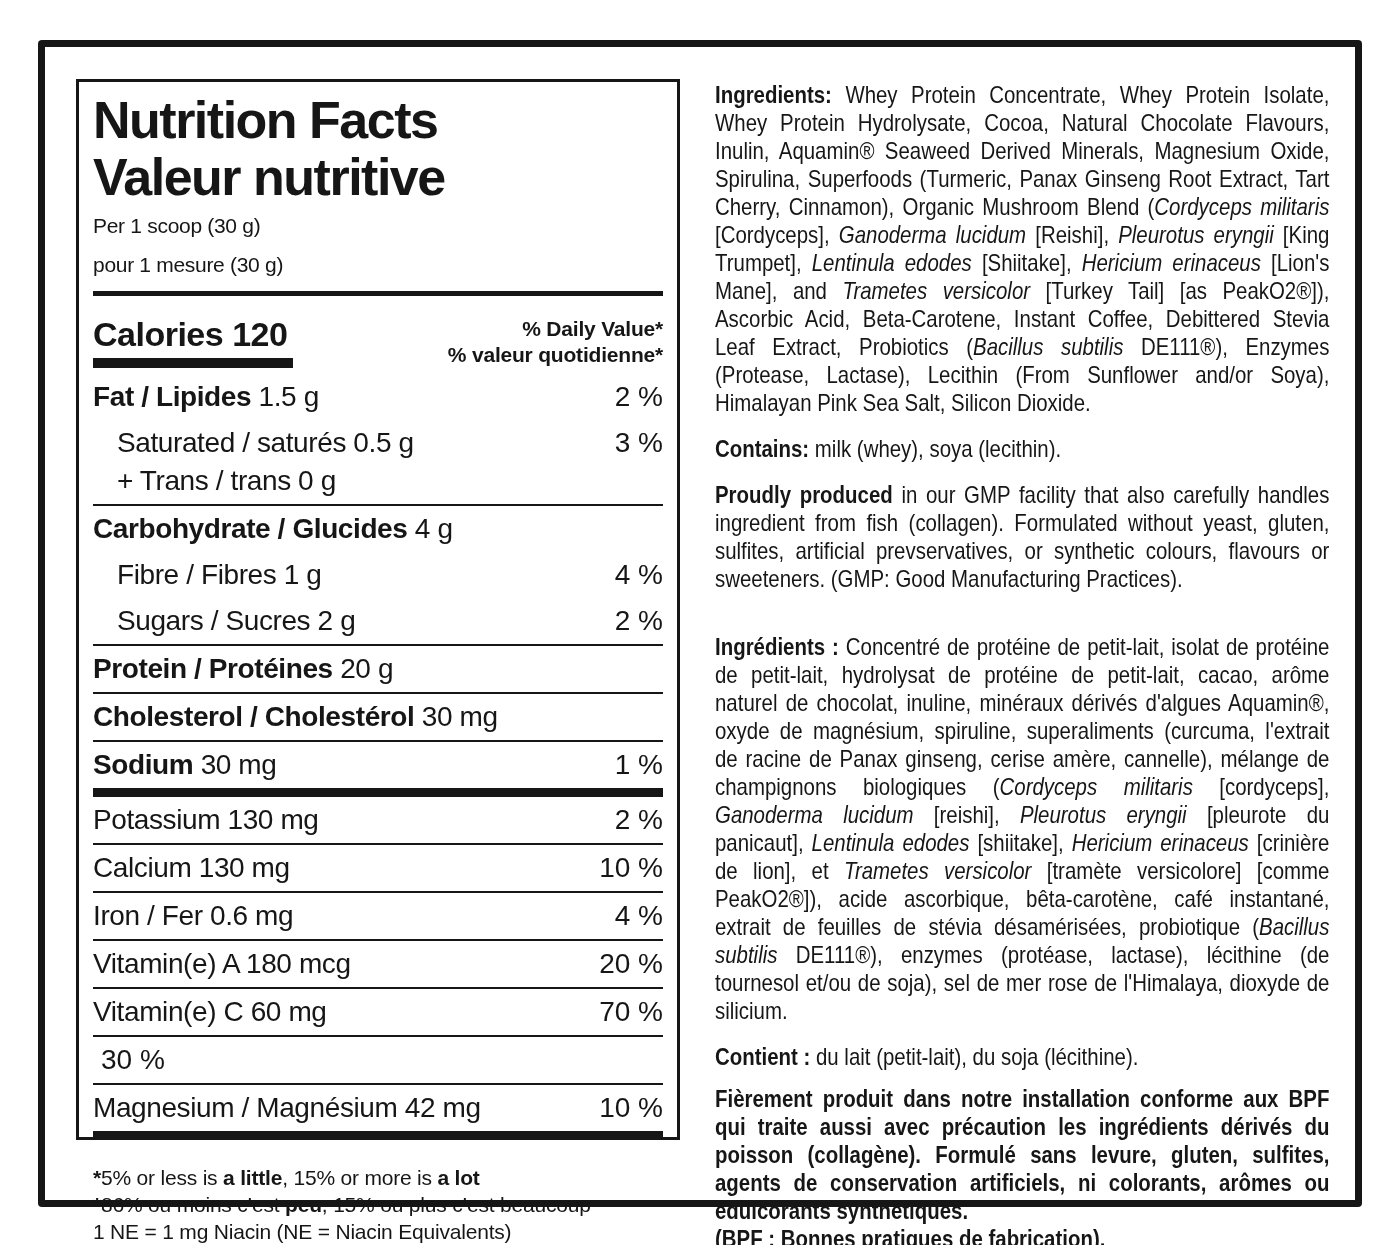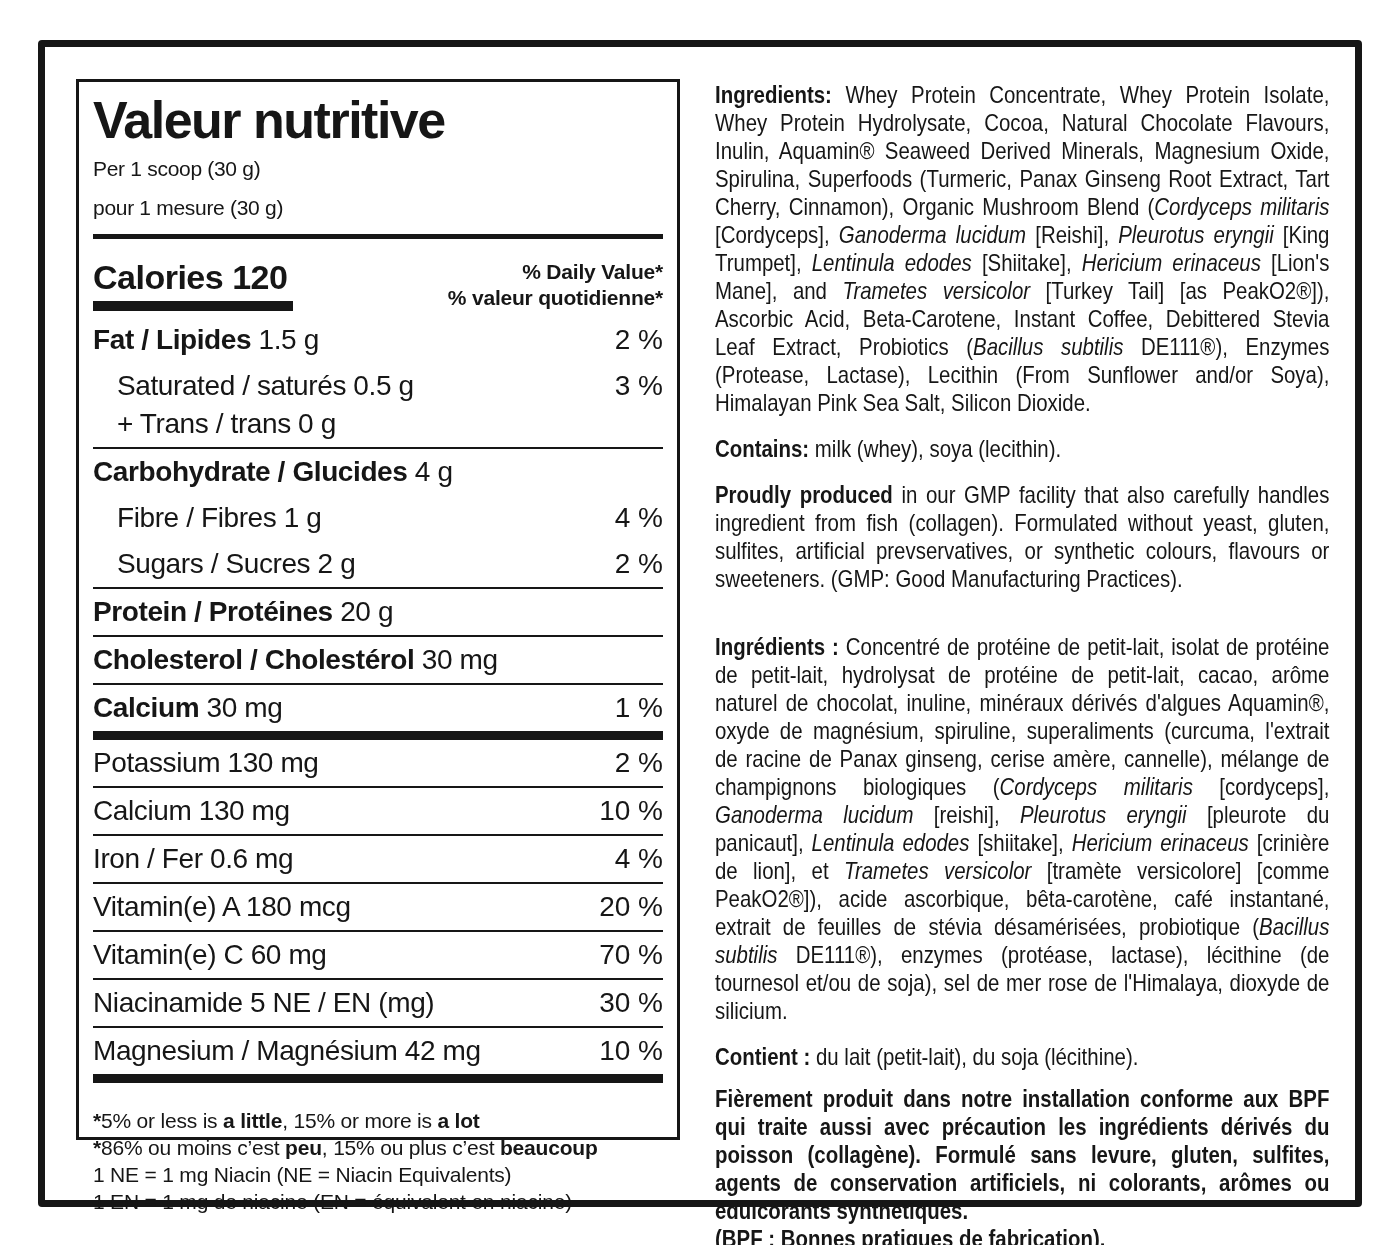--- a/index.html
+++ b/index.html
@@ -48,20 +48,21 @@
   }
   .para.nojust{text-align:left;}
   .para.allbold{font-weight:bold;} 
 </style>
 </head>
 <body>
 
 <div class="frame">
 
   <div class="nft">
+    <div class="nft-title">Nutrition Facts</div>
     <div class="nft-title">Valeur nutritive</div>
     <div class="nft-serving">Per 1 scoop (30 g)</div>
     <div class="nft-serving">pour 1 mesure (30 g)</div>
     <div class="rule-heavy"></div>
     <div class="cal-row">
       <div class="cal-left">
         <span>Calories</span>&nbsp;<span>120</span>
         <div class="cal-bar"></div>
       </div>
       <div class="dv-head">
@@ -112,21 +113,21 @@
         <div class="sep-thin"></div>
         <div class="nrow">
           <div class="nlabel">
             <div><span style="font-weight: bold;">Cholesterol / Cholestérol</span><span> 30 mg</span></div>
           </div>
           <div class="npct"></div>
         </div>
         <div class="sep-thin"></div>
         <div class="nrow">
           <div class="nlabel">
-            <div><span style="font-weight: bold;">Calcium</span><span> 30 mg</span></div>
+            <div><span style="font-weight: bold;">Sodium</span><span> 30 mg</span></div>
           </div>
           <div class="npct">1 %</div>
         </div>
         <div class="sep-thick"></div>
         <div class="nrow">
           <div class="nlabel">
             <div><span>Potassium 130 mg</span></div>
           </div>
           <div class="npct">2 %</div>
         </div>
@@ -153,37 +154,34 @@
         </div>
         <div class="sep-thin"></div>
         <div class="nrow">
           <div class="nlabel">
             <div><span>Vitamin(e) C 60 mg</span></div>
           </div>
           <div class="npct">70 %</div>
         </div>
         <div class="sep-thin"></div>
         <div class="nrow">
-          <div class="nlabel">
-            <div><span>Niacinamide 5 NE / EN (mg)</span></div>
-          </div>
           <div class="npct">30 %</div>
         </div>
         <div class="sep-thin"></div>
         <div class="nrow">
           <div class="nlabel">
             <div><span>Magnesium / Magnésium 42 mg</span></div>
           </div>
           <div class="npct">10 %</div>
         </div>
         <div class="sep-thick"></div>
       </div>
     <div class="footnotes" id="nft-footnotes">
         <div class="fnote"><span style="font-weight: bold;">*</span><span>5% or less is </span><span style="font-weight: bold;">a little</span><span>, 15% or more is </span><span style="font-weight: bold;">a lot</span></div>
-        <div class="fnote"><span style="font-weight: bold;">*</span><span>86% ou moins c’est </span><span style="font-weight: bold;">peu</span><span>, 15% ou plus c’est </span><span style="font-weight: bold; text-align: right;">beaucoup</span></div>
+        <div class="fnote"><span style="font-weight: bold;">*</span><span>86% ou moins c’est </span><span style="font-weight: bold;">peu</span><span>, 15% ou plus c’est </span><span style="font-weight: normal; text-align: right;">beaucoup</span></div>
         <div class="fnote"><span>1 NE = 1 mg Niacin (NE = Niacin Equivalents)</span></div>
         <div class="fnote"><span>1 EN = 1 mg de niacine (EN = équivalent en niacine)</span></div>
       </div>
   </div>
 
   <div class="right-col">
     <div id="paragraphs">
         <div class="para"><span style="font-weight: bold;">Ingredients: </span><span>Whey Protein Concentrate, Whey Protein Isolate, Whey Protein Hydrolysate, Cocoa, Natural Chocolate Flavours, Inulin, Aquamin® Seaweed Derived Minerals, Magnesium Oxide, Spirulina, Superfoods (Turmeric, Panax Ginseng Root Extract, Tart Cherry, Cinnamon), Organic Mushroom Blend (</span><span style="font-style: italic;">Cordyceps militaris</span><span> [Cordyceps], </span><span style="font-style: italic;">Ganoderma lucidum</span><span> [Reishi], </span><span style="font-style: italic;">Pleurotus eryngii</span><span> [King Trumpet], </span><span style="font-style: italic;">Lentinula edodes</span><span> [Shiitake], </span><span style="font-style: italic;">Hericium erinaceus</span><span> [Lion's Mane], and </span><span style="font-style: italic;">Trametes versicolor</span><span> [Turkey Tail] [as PeakO2®]), Ascorbic Acid, Beta-Carotene, Instant Coffee, Debittered Stevia Leaf Extract, Probiotics (</span><span style="font-style: italic;">Bacillus subtilis</span><span> DE111®), Enzymes (Protease, Lactase), Lecithin (From Sunflower and/or Soya), Himalayan Pink Sea Salt, Silicon Dioxide.</span></div>
         <div class="para" style="margin-top: 18px;"><span style="font-weight: bold;">Contains:</span><span> milk (whey), soya (lecithin).</span></div>
         <div class="para" style="margin-top: 18px;"><span style="font-weight: bold;">Proudly produced</span><span> in our GMP facility that also carefully handles ingredient from fish (collagen). Formulated without yeast, gluten, sulfites, artificial prevservatives, or synthetic colours, flavours or sweeteners. (GMP: Good Manufacturing Practices).</span></div>

